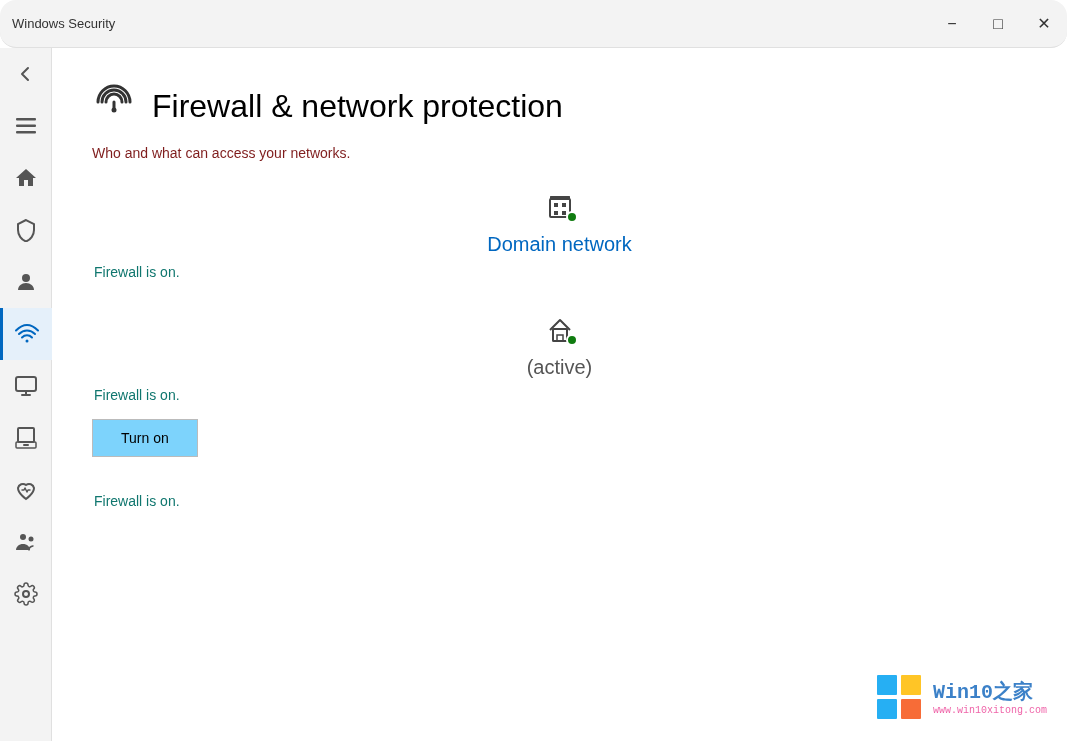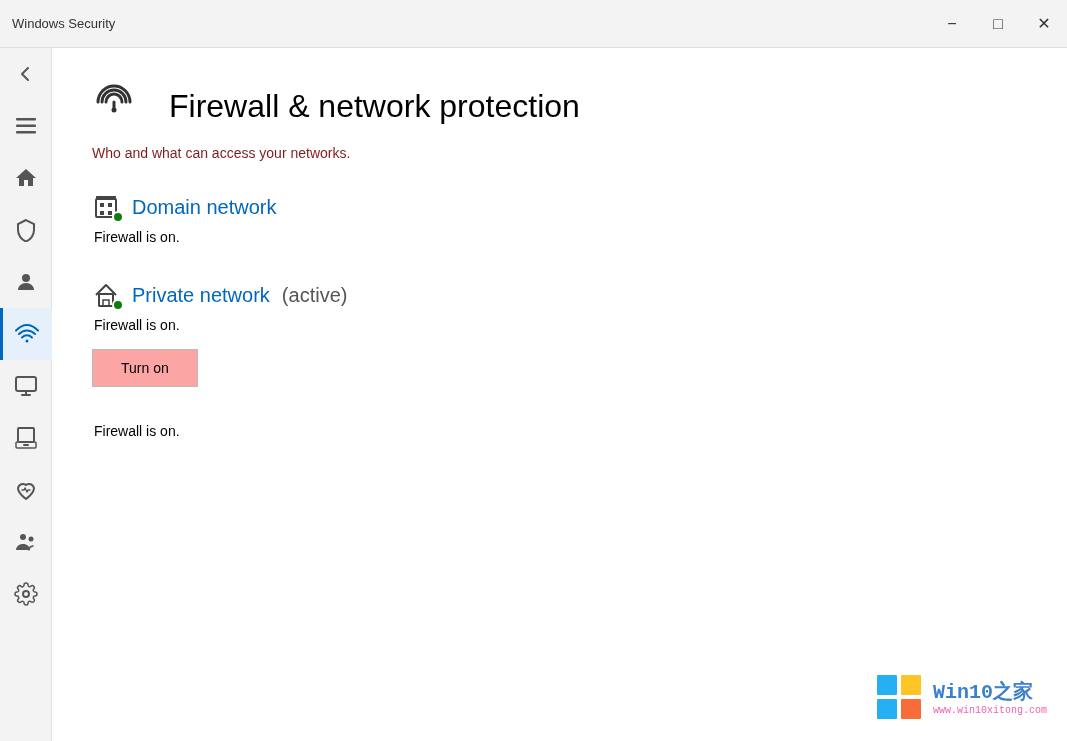--- a/index.html
+++ b/index.html
@@ -8,20 +8,21 @@
     
     .title-bar {
       background: #f3f3f3;
       height: 48px;
       display: flex;
       align-items: center;
       justify-content: space-between;
       padding: 0 0 0 12px;
       border-bottom: 1px solid #e0e0e0;
       flex-shrink: 0;
+      border-radius: 16px;
     }
     .title-bar-title {
       font-size: 13px;
       color: #333;
       font-weight: 400;
     }
     .title-bar-controls {
       display: flex;
       height: 100%;
     }
@@ -101,21 +102,21 @@
       flex: 1;
       padding: 32px 40px;
       overflow-y: auto;
       background: #fff;
     }
 
     
     .page-header {
       display: flex;
       align-items: center;
-      gap: 33px;
+      gap: 16px;
       margin-bottom: 12px;
     }
     .page-icon {
       font-size: 40px;
       color: #333;
     }
     .page-title {
       font-size: 32px;
       font-weight: 300;
       color: #000;
@@ -128,20 +129,21 @@
 
     
     .network-section {
       margin-bottom: 36px;
     }
     .network-header {
       display: flex;
       align-items: center;
       gap: 12px;
       margin-bottom: 8px;
+      flex-direction: column;
     }
     .network-icon {
       font-size: 26px;
       color: #444;
       position: relative;
       display: inline-flex;
       align-items: center;
     }
     .network-icon-badge {
       position: absolute;
@@ -158,26 +160,26 @@
       color: #0067c0;
       cursor: pointer;
       text-decoration: none;
     }
     .network-tag {
       font-size: 20px;
       color: #555;
     }
     .network-status {
       font-size: 14px;
-      color: #000000;
+      color: #0f766e;
       margin-bottom: 10px;
       margin-left: 2px;
     }
     .turn-on-btn {
-      background: #fca5a5;
+      background: #7dd3fc;
       border: 1px solid #bbb;
       padding: 10px 28px;
       font-size: 14px;
       cursor: pointer;
       font-family: 'Segoe UI', Arial, sans-serif;
       color: #000;
       margin-top: 6px;
       text-align: center;
     }
 
@@ -351,21 +353,20 @@
       <div class="network-header">
         <span class="network-icon">
           <svg width="28" height="28" viewBox="0 0 28 28">
 
             <path d="M4 14L14 4l10 10" fill="none" stroke="#444" stroke-width="2" stroke-linejoin="round"></path>
             <rect x="7" y="13" width="14" height="12" rx="0.5" fill="none" stroke="#444" stroke-width="2"></rect>
             <rect x="11" y="19" width="6" height="6" fill="none" stroke="#444" stroke-width="1.5"></rect>
           </svg>
           <span class="network-icon-badge badge-green" style="position:absolute;bottom:-2px;right:-4px;width:12px;height:12px;border-radius:50%;background:#107c10;border:2px solid #fff;display:block;"></span>
         </span>
-        <a class="network-name" href="#">Private network</a>
         <span class="network-tag"> (active)</span>
       </div>
       <p class="network-status">Firewall is on.</p>
       <button class="turn-on-btn">Turn on</button>
     </div>
 
     <div class="network-section">
       <p class="network-status">Firewall is on.</p>
     </div>
   </div>

